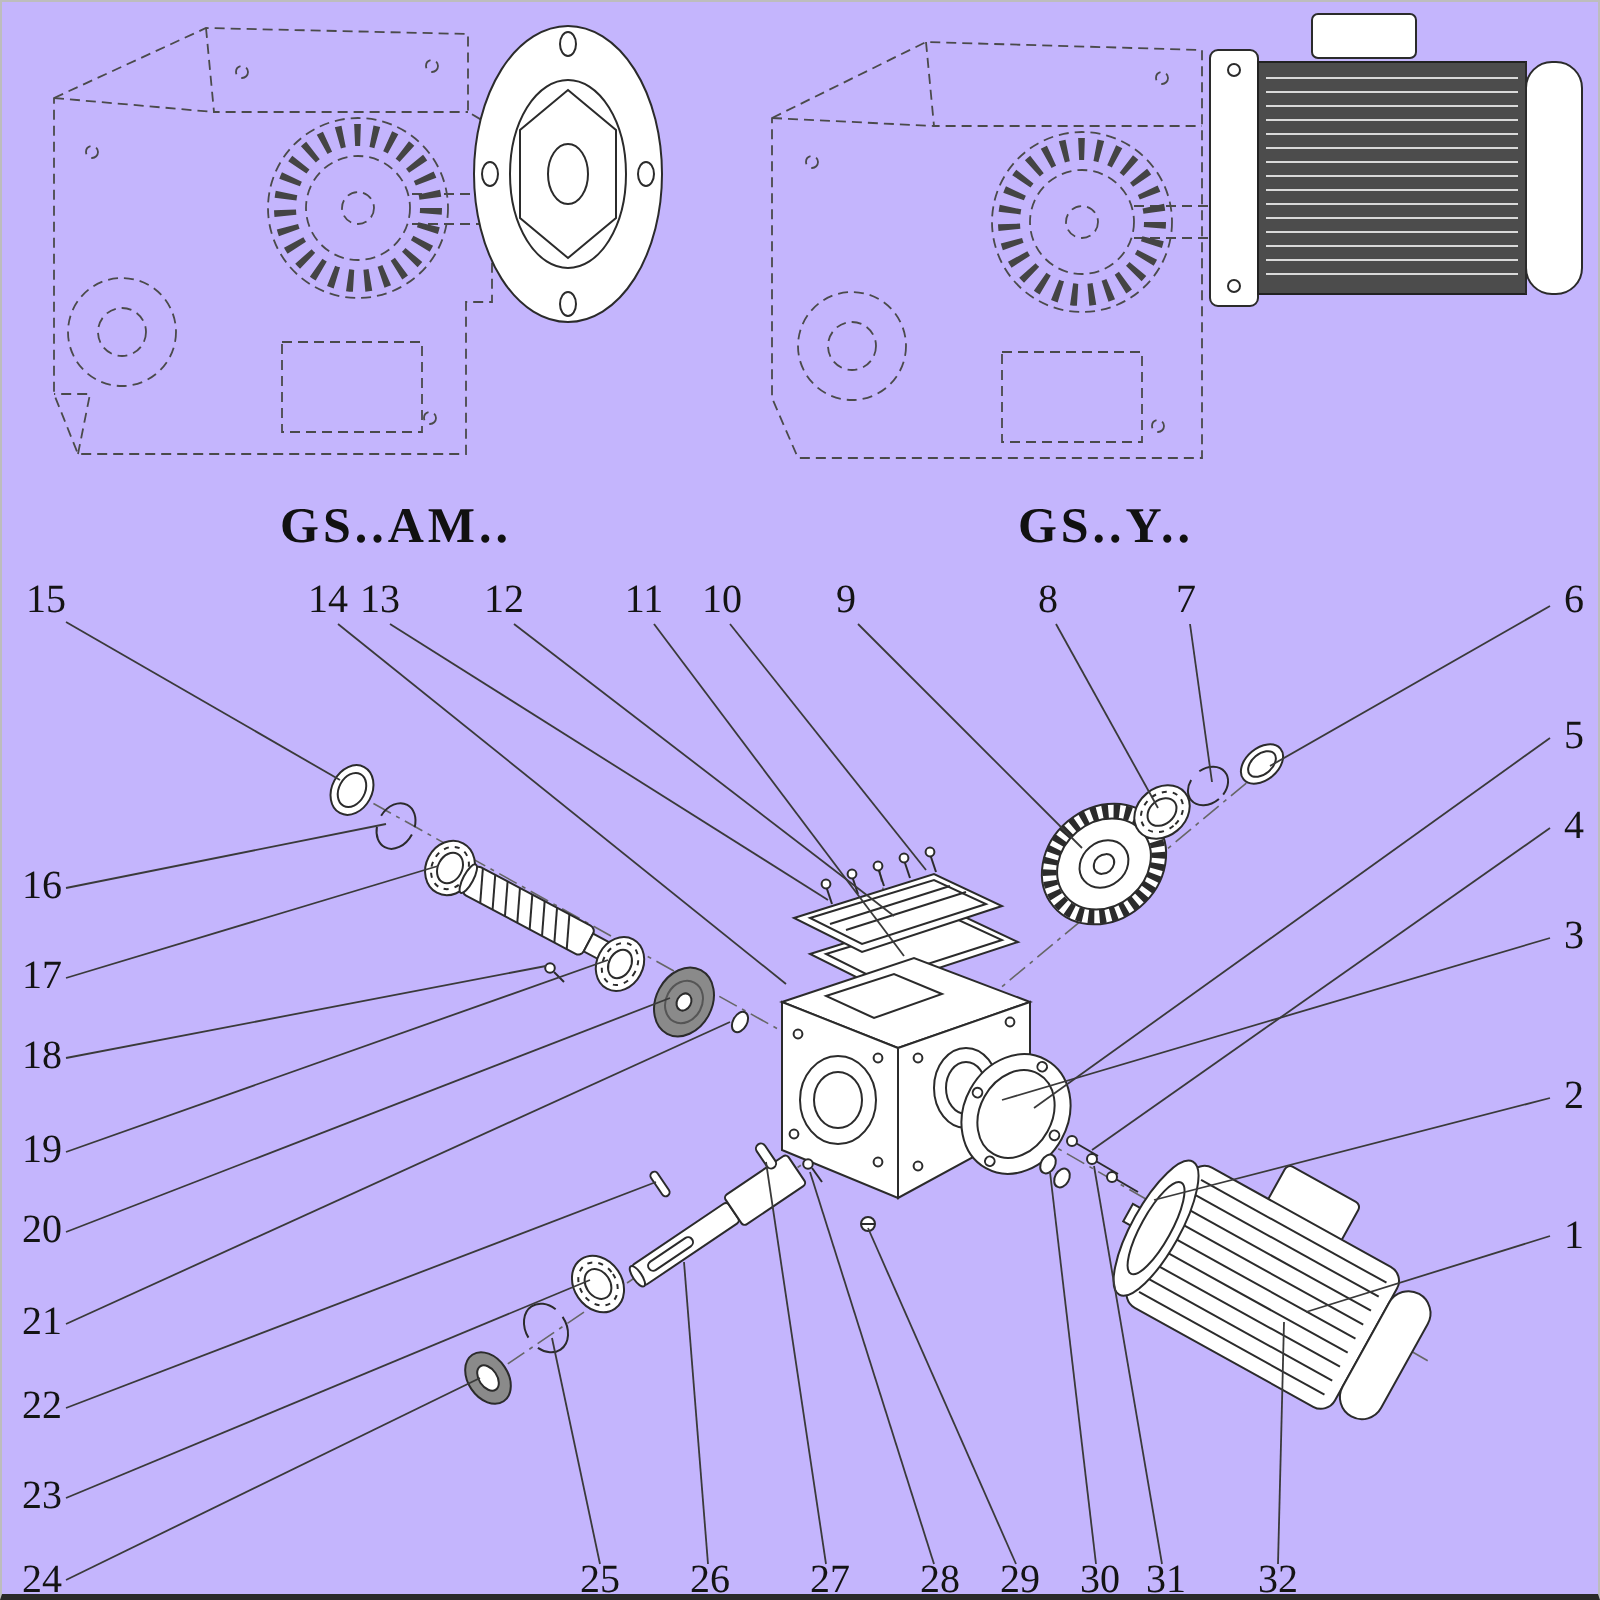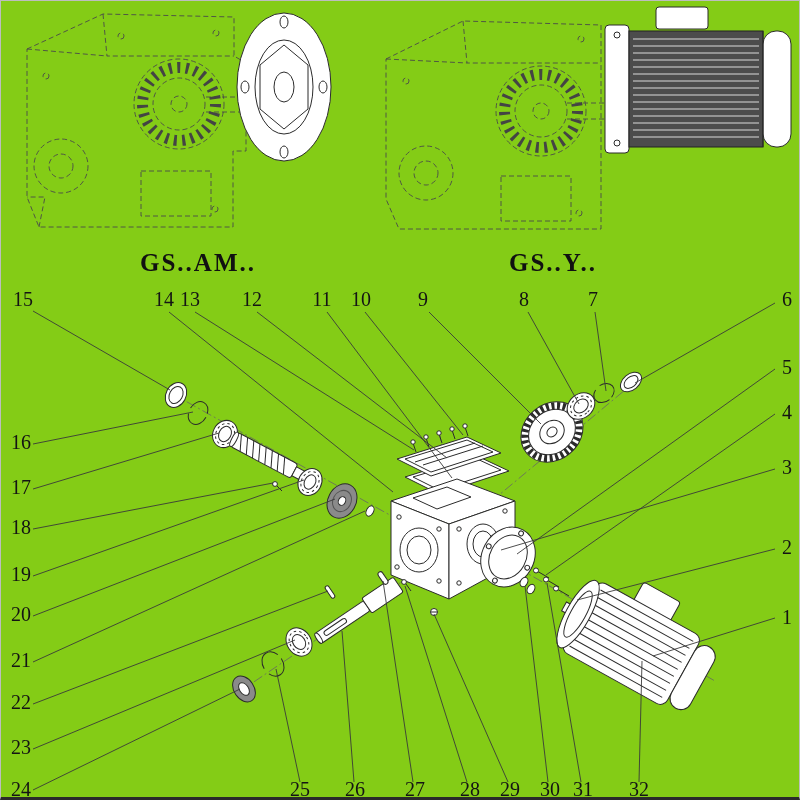--- a/index.html
+++ b/index.html
@@ -1,17 +1,17 @@
 <!DOCTYPE html>
 <html><head>
 <meta charset="utf-8">
 <style>
   html,body{margin:0;padding:0;background:#e9e9e9;font-family:"Liberation Serif",serif;}
   .stage{
-    position:relative;width:800px;height:800px;margin:0 auto;background:#84cc16;
+    position:relative;width:800px;height:800px;margin:0 auto;background:#c4b5fd;
     border:1px solid #bdbdbd;border-bottom:3px solid #2a2a2a;box-sizing:border-box;
     overflow:hidden;
     text-decoration:underline;
   }
   svg{position:absolute;inset:0;}
   
   .s    {stroke:#2b2b2b;stroke-width:1;fill:none;}
   .sw   {stroke:#2b2b2b;stroke-width:1;fill:#ffffff;}
   .d    {stroke:#4a4a4a;stroke-width:.9;fill:none;stroke-dasharray:5 3;}
   .axis {stroke:#666666;stroke-width:.8;fill:none;stroke-dasharray:10 3 2 3;}

